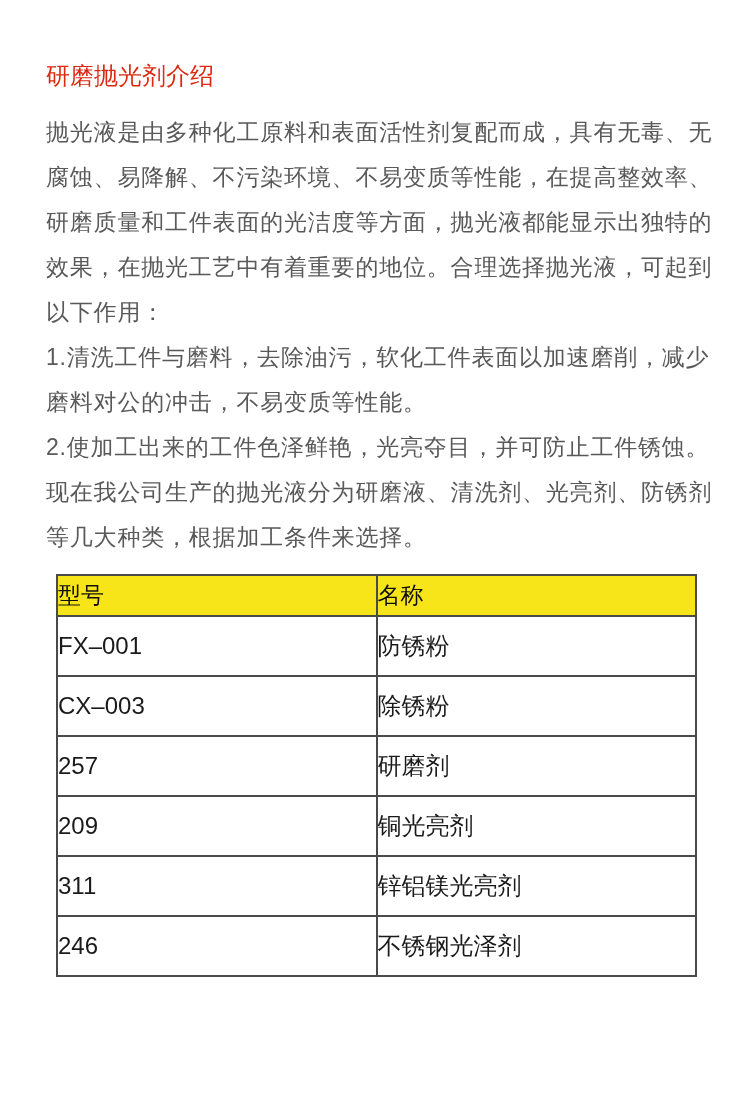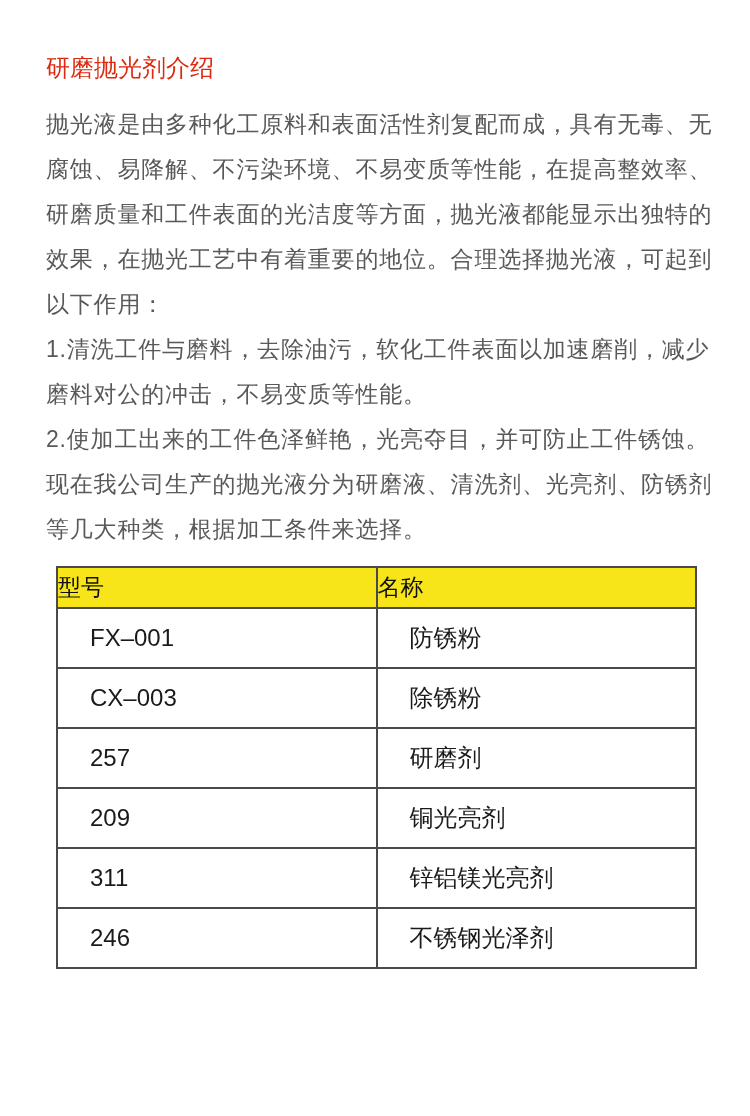--- a/index.html
+++ b/index.html
@@ -14,21 +14,21 @@
     overflow: hidden;
   }
   .page {
     box-sizing: border-box;
     width: 750px;
     height: 1116px;
     padding: 50px 40px 0 46px;
     background: #ffffff;
   }
   .title {
-    margin: 4px 0 20px 0;
+    margin: 12px 0 20px 0;
     font-size: 24px;
     font-weight: 400;
     line-height: 28px;
     color: #dc2a10;
   }
   .body-text {
     margin: 0;
   }
   .text-line {
     font-size: 23px;
@@ -57,21 +57,20 @@
     font-size: 23px;
     font-weight: 400;
     color: #0f0f0f;
   }
   .product-table td {
     height: 58px;
     font-size: 24px;
     font-weight: 400;
     color: #1a1a1a;
     background: #ffffff;
-    padding-left: 32px;
   }
 </style>
 </head>
 <body>
 
 <div class="page">
 
   <h1 class="title">研磨抛光剂介绍</h1>
 
   <div class="body-text" id="body-lines">

